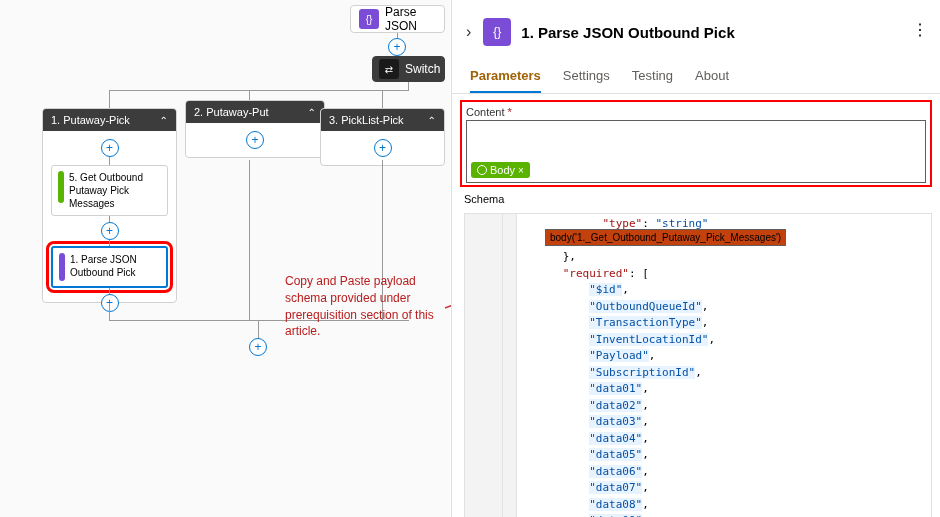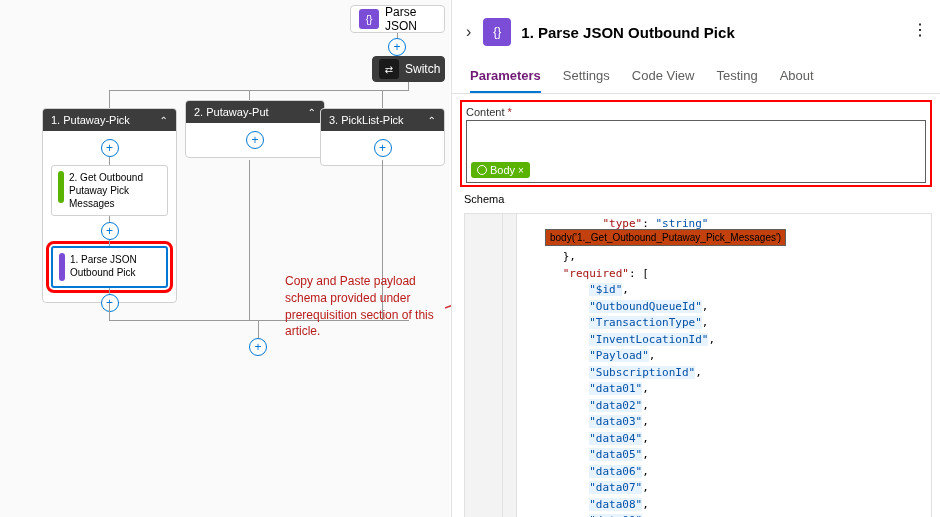--- a/index.html
+++ b/index.html
@@ -43,21 +43,21 @@
     
     .detail-panel { position: absolute; left: 451px; top: 0; width: 489px; height: 517px; background: #fff; border-left: 1px solid #e1e1e1; }
     .panel-header { display: flex; align-items: center; padding: 18px 14px 14px 14px; }
     .panel-header .back { font-size: 16px; color: #323130; margin-right: 12px; cursor: pointer; }
     .panel-header .icon-box { width: 28px; height: 28px; background: #7b4dd6; border-radius: 4px; display: flex; align-items: center; justify-content: center; color: #fff; font-size: 12px; margin-right: 10px; }
     .panel-header .title { font-size: 15px; font-weight: 600; }
     .panel-more { position: absolute; right: 12px; top: 20px; font-size: 16px; cursor: pointer; }
     
     .tabs { display: flex; border-bottom: 1px solid #e1e1e1; padding: 0 18px; gap: 22px; }
     .tab { padding: 8px 0; font-size: 13px; color: #605e5c; cursor: pointer; border-bottom: 2px solid transparent; }
-    .tab.active { color: #701a75; border-bottom-color: #0078d4; font-weight: 600; }
+    .tab.active { color: #a16207; border-bottom-color: #0078d4; font-weight: 600; }
     
     .section-red { border: 2px solid #ff0000; margin: 6px 8px 2px 8px; padding: 4px 4px 2px 4px; }
     .field-label { font-size: 11px; color: #323130; }
     .field-label .req { color: #a4262c; }
     .content-input { border: 1px solid #605e5c; background: #fff; padding: 4px; display: flex; align-items: center; margin-top: 2px; }
     .body-chip { background: #59b300; color: #fff; border-radius: 3px; padding: 2px 6px; font-size: 11px; display: inline-flex; align-items: center; margin-top: 37px; }
     .body-chip .x { margin-left: 3px; font-size: 10px; }
     .tooltip-box { position: absolute; left: 81px; top: 38px; background: #c2410c; border: 1px solid #605e5c; padding: 2px 4px; font-size: 10px; white-space: nowrap; z-index: 5; }
     
     .schema-row { display: flex; margin: 4px 8px 0 12px; position: relative; }
@@ -101,21 +101,21 @@
   <div class="case-container case1">
     <div class="case-header">
       <span>1. Putaway-Pick</span>
       <span class="chevron">⌃</span>
     </div>
     <div class="case-body">
       <div class="plus-circle" style="position:relative;">+</div>
       <div class="line-v" style="position:relative; height:8px; left:0;"></div>
       <div class="inner-card">
         <span class="node-icon icon-green"></span>
-        <span class="inner-card-text">2. Get Outbound Putaway Pick Messages</span>
+        <span class="inner-card-text">5. Get Outbound Putaway Pick Messages</span>
       </div>
       <div class="line-v" style="position:relative; height:6px; left:0;"></div>
       <div class="plus-circle" style="position:relative;">+</div>
       <div class="line-v" style="position:relative; height:6px; left:0;"></div>
       <div class="inner-card selected-card">
         <span class="node-icon icon-purple" style="width:6px;height:28px;"></span>
         <span class="inner-card-text">1. Parse JSON Outbound Pick</span>
       </div>
       <div class="line-v" style="position:relative; height:6px; left:0;"></div>
       <div class="plus-circle" style="position:relative;">+</div>
@@ -161,21 +161,20 @@
   <div class="panel-header">
     <span class="back">›</span>
     <span class="icon-box">{}</span>
     <span class="title">1. Parse JSON Outbound Pick</span>
   </div>
   <span class="panel-more">⋮</span>
 
   <div class="tabs">
     <div class="tab active">Parameters</div>
     <div class="tab">Settings</div>
-    <div class="tab">Code View</div>
     <div class="tab">Testing</div>
     <div class="tab">About</div>
   </div>
 
   <div class="section-red">
     <div class="field-label"><span>Content</span><span class="req"> *</span></div>
     <div class="content-input">
       <span class="body-chip">
         <span style="display:inline-block;width:10px;height:10px;border:1px solid #fff;border-radius:50%;margin-right:3px;"></span>
         <span>Body</span>

